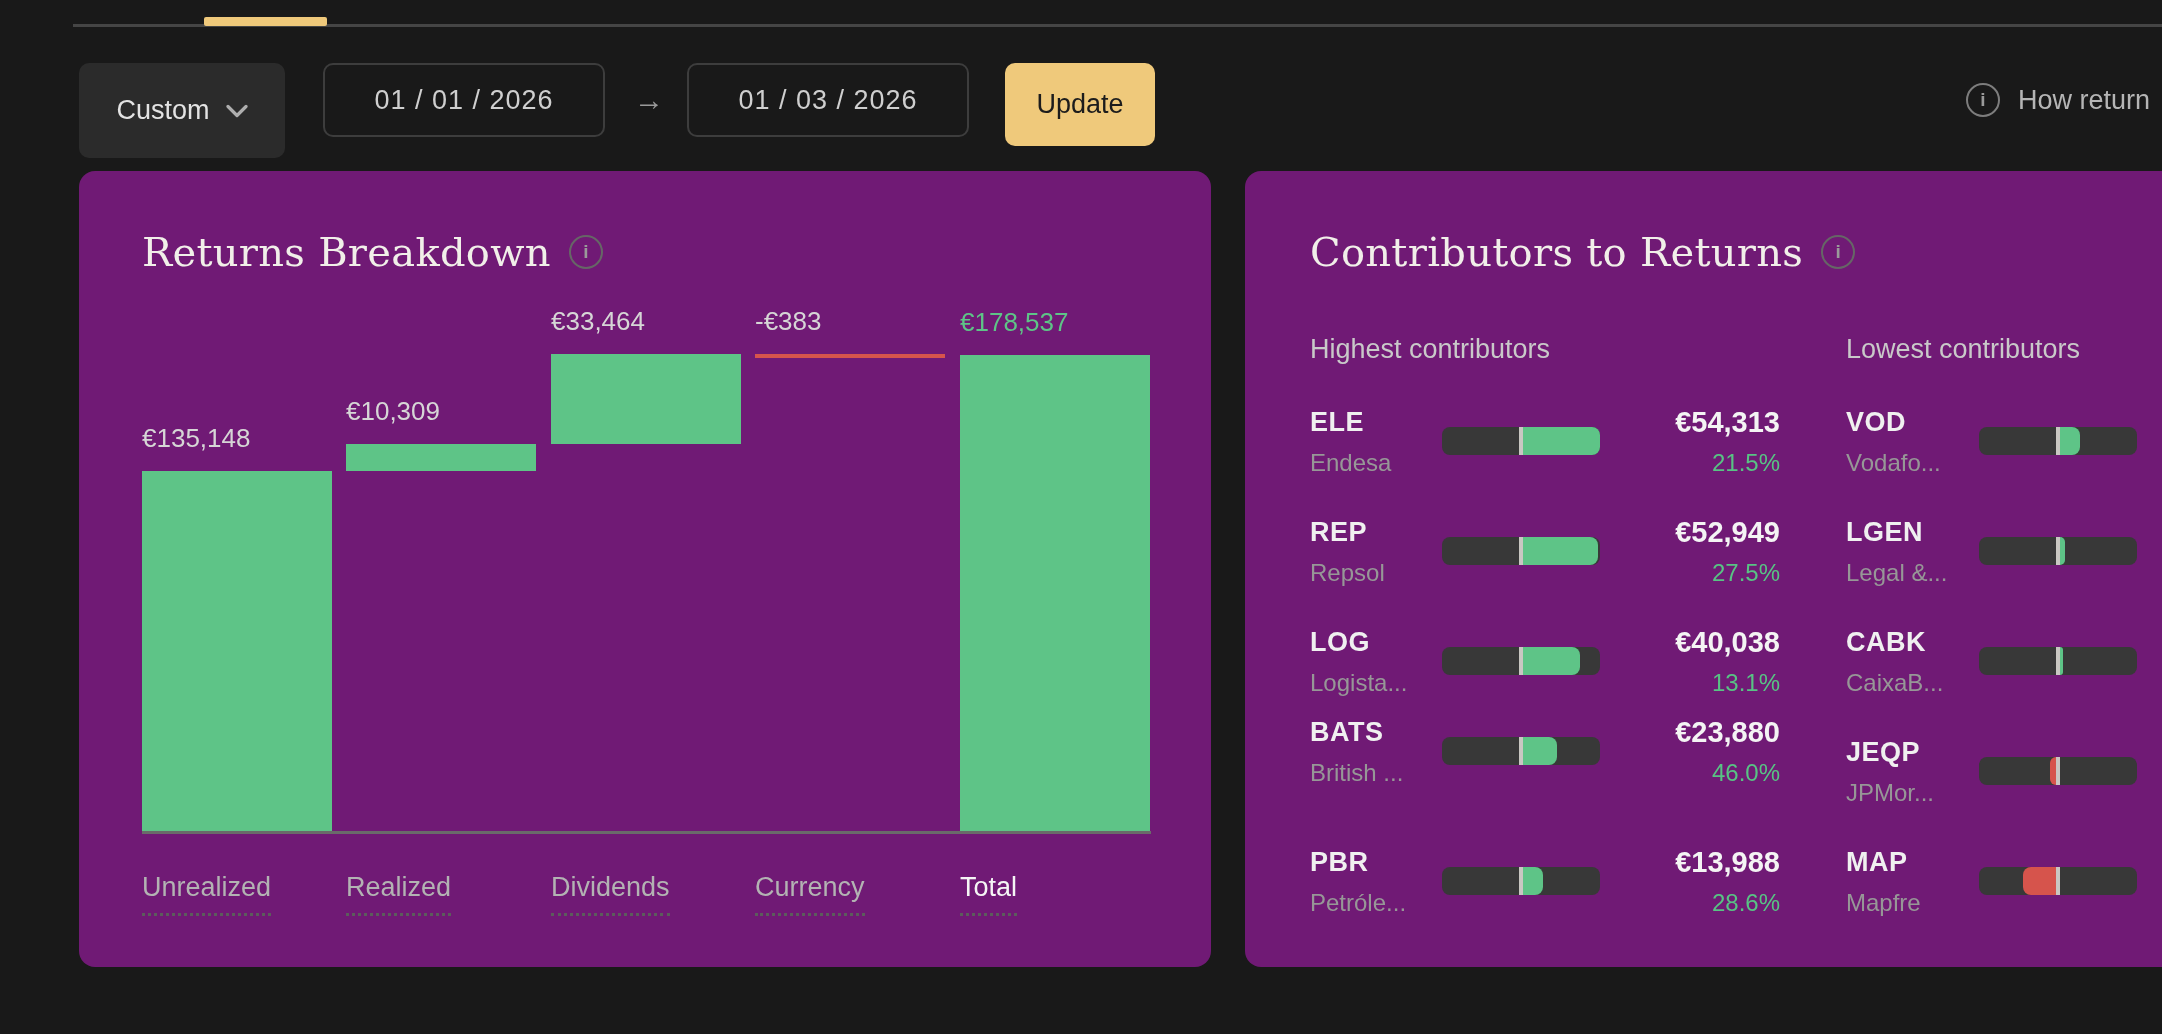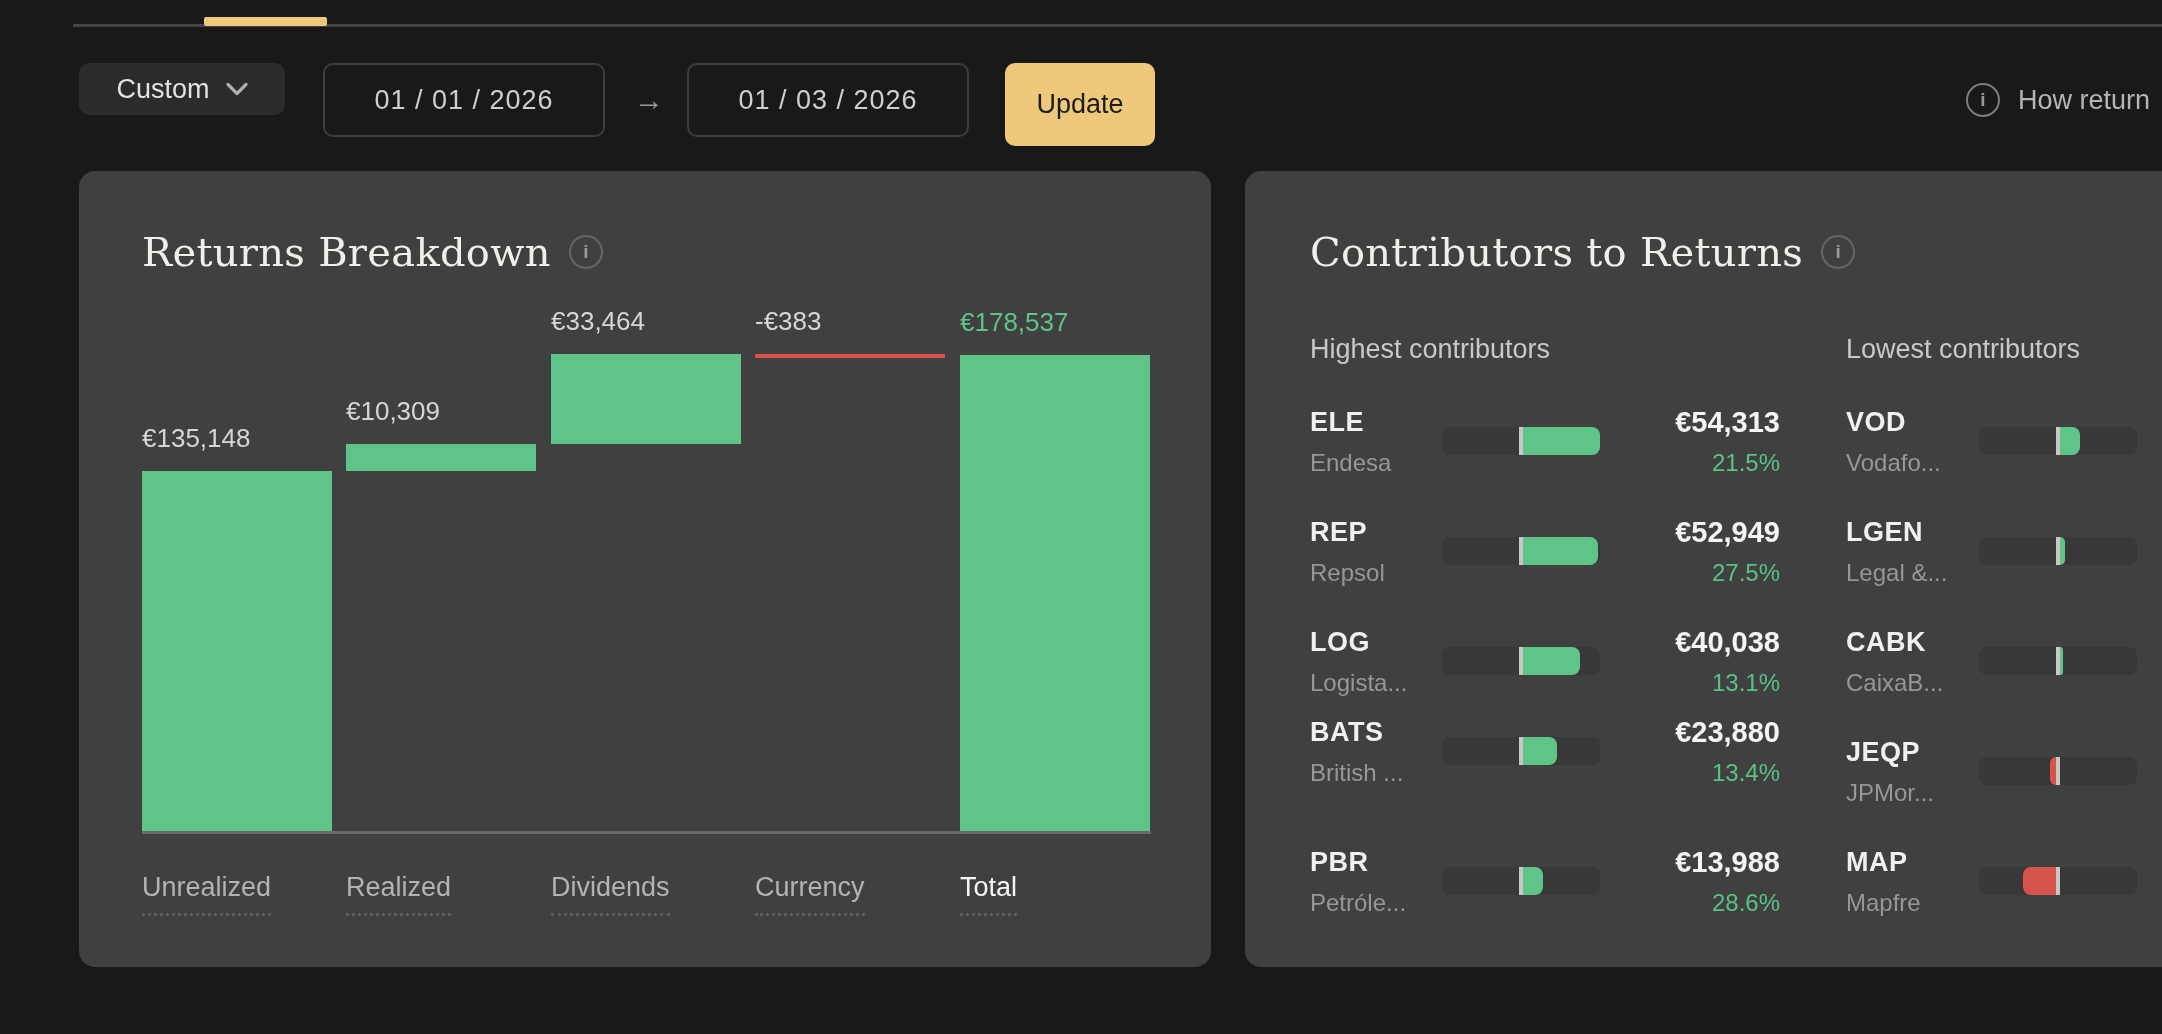--- a/index.html
+++ b/index.html
@@ -7,21 +7,21 @@
   #root {
     position:relative; width:2162px; height:1034px; overflow:hidden;
     background:#191919; font-family:"Liberation Sans", sans-serif;
     -webkit-font-smoothing:antialiased;
   }
   
   .topline { position:absolute; left:73px; right:0; top:24px; height:3px; background:#454545; }
   .tab-indicator { position:absolute; left:204px; top:17px; width:123px; height:9px; background:var(--yellow,#efc97b); border-radius:2px; }
   
   .dropdown {
-    position:absolute; left:79px; top:63px; width:206px; height:52px;
+    position:absolute; left:79px; top:63px; width:206px; height:95px;
     background:#2b2b2b; border-radius:10px; display:flex; align-items:center;
     justify-content:center; gap:16px; color:#e3e3e3; font-size:27px; cursor:pointer;
   }
   .datebox {
     position:absolute; top:63px; width:282px; height:74px;
     border:2px solid #3d3d3d; border-radius:10px; background:transparent;
     display:flex; align-items:center; justify-content:center;
     color:#cfcfcf; font-size:27px; letter-spacing:1px;
   }
   .datebox.from { left:323px; }
@@ -34,21 +34,21 @@
   }
   .help { position:absolute; left:1966px; top:63px; height:74px; display:flex; align-items:center; gap:18px; white-space:nowrap; }
   .help-label { color:#b5b5b5; font-size:27px; }
   .info-circle {
     display:inline-flex; align-items:center; justify-content:center;
     width:34px; height:34px; border:2.5px solid #7d7d7d; border-radius:50%;
     color:#9a9a9a; font-size:19px; font-weight:600; flex:0 0 auto;
   }
   .title-row .info-circle { border-color:#666; }
   
-  .panel { position:absolute; top:171px; height:796px; background:#404040; border-radius:16px; }
+  .panel { position:absolute; top:171px; height:796px; background:#701a75; border-radius:16px; }
   .panel.left { left:79px; width:1132px; }
   .panel.right { left:1245px; width:940px; }
   .title-row { position:absolute; top:58px; display:flex; align-items:center; gap:18px; }
   .panel.left .title-row { left:63px; }
   .panel.right .title-row { left:65px; }
   .panel-title {
     font-family:"DejaVu Serif", serif; font-weight:500; font-size:40px;
     color:#f1efe9; line-height:46px; letter-spacing:0.3px;
   }
   
@@ -186,21 +186,21 @@
       <div class="cpct">13.1%</div>
     </div>
     <div class="c-row h" style="top:544px">
       <div class="ticker">BATS</div>
       <div class="subtitle">British ...</div>
       <div class="track">
           <div class="divider"></div>
           <div class="fill fp" style="width: 34px;"></div>
         </div>
       <div class="cval">€23,880</div>
-      <div class="cpct">13.4%</div>
+      <div class="cpct">46.0%</div>
     </div>
     <div class="c-row h" style="top:674px">
       <div class="ticker">PBR</div>
       <div class="subtitle">Petróle...</div>
       <div class="track">
           <div class="divider"></div>
           <div class="fill fp" style="width: 20px;"></div>
         </div>
       <div class="cval">€13,988</div>
       <div class="cpct">28.6%</div>

